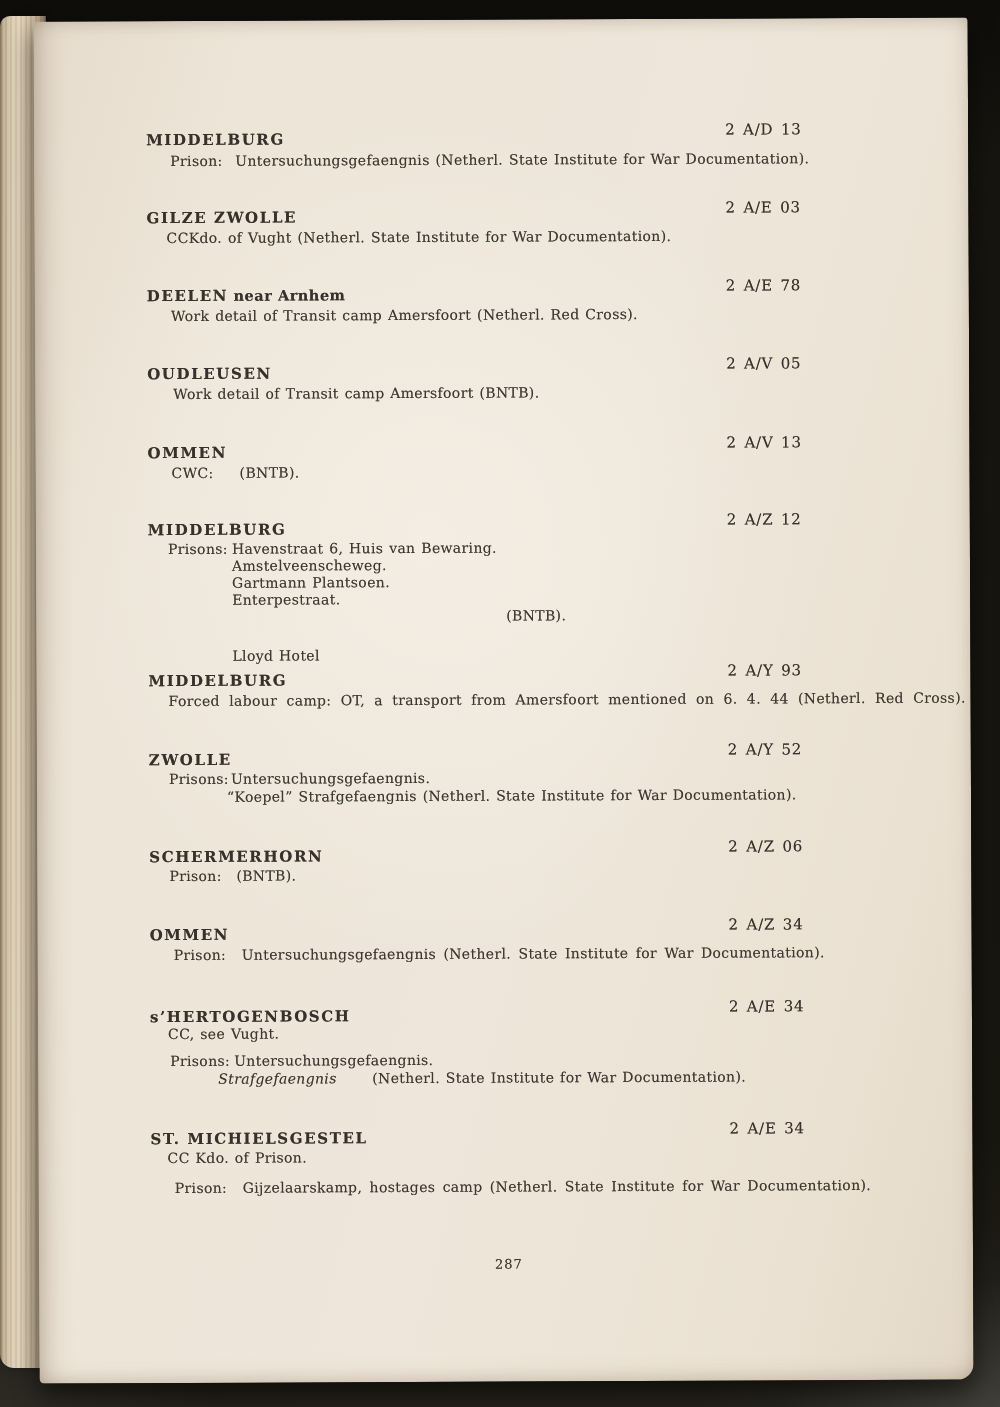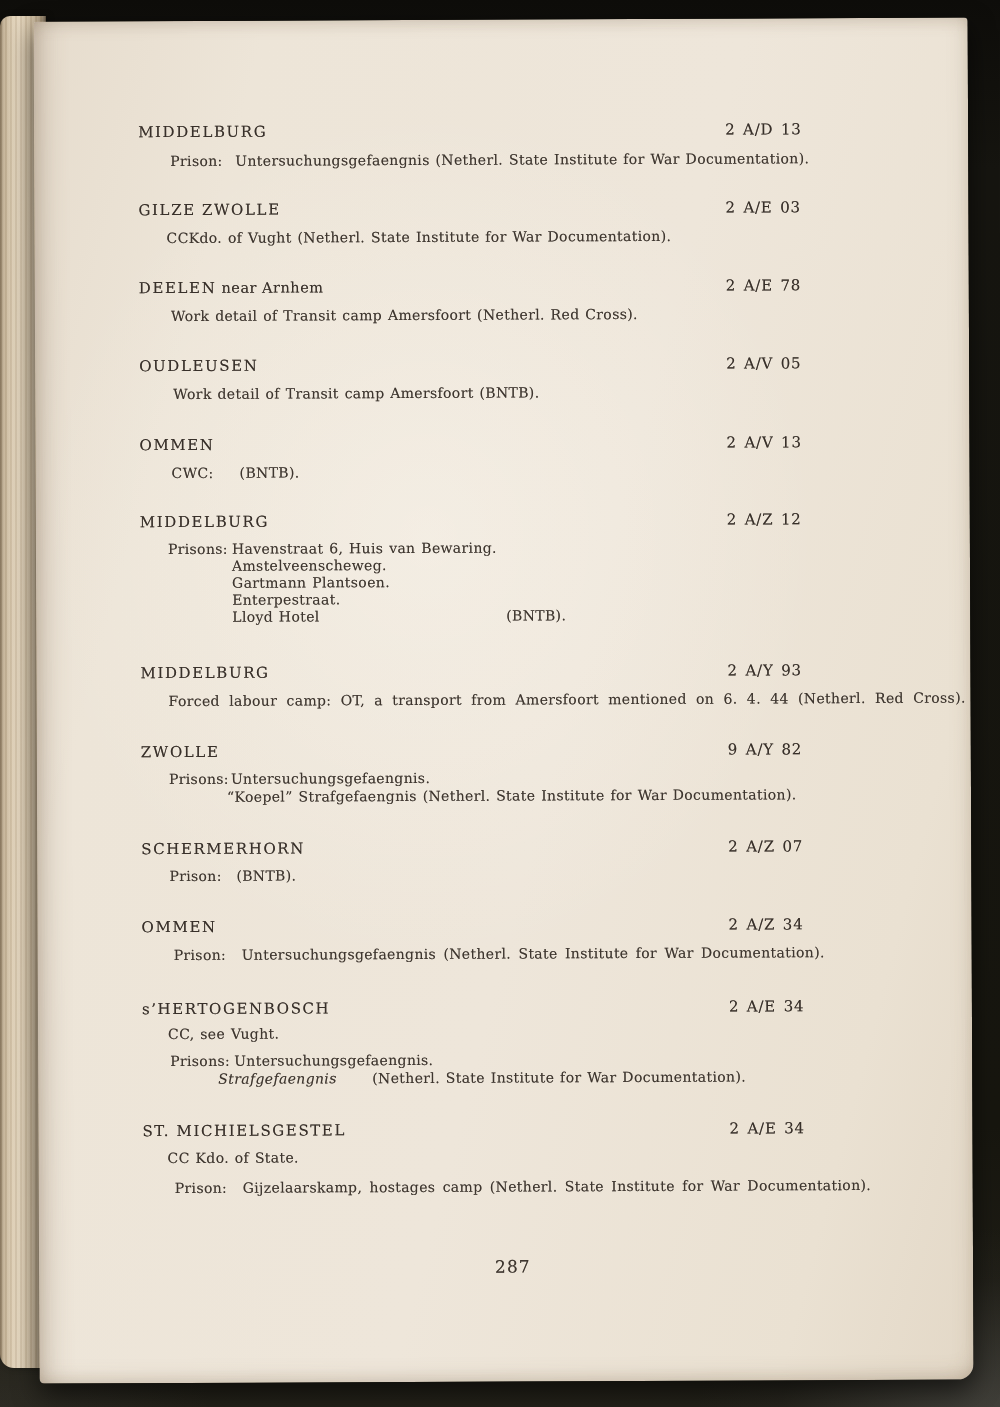--- a/index.html
+++ b/index.html
@@ -37,41 +37,41 @@
     box-shadow:
       inset 22px 0 30px -20px rgba(116,92,66,0.45),
       inset -10px 0 24px -14px rgba(116,92,66,0.28),
       inset 0 -14px 26px -18px rgba(116,92,66,0.35),
       inset 0 12px 22px -16px rgba(116,92,66,0.30),
       0 10px 26px rgba(0,0,0,0.6);
   }
   .content{position:absolute;left:104px;top:0;right:24px;bottom:0;}
   .entry{position:absolute;left:0;right:0;height:0;overflow:visible;}
   .heading{
-    position:absolute;left:0;top:0;margin:0;white-space:nowrap;
-    font-size:15px;font-weight:normal;letter-spacing:1.6px;
+    position:absolute;left:0;top:0;margin:8px;white-space:nowrap;
+    font-size:15px;font-weight:bold;letter-spacing:1.6px;
     color:#38302a;text-shadow:0 0 0.5px rgba(56,48,42,0.55);
   }
   .loc-suffix{letter-spacing:0.5px;font-size:14.5px;}
   .code{
     position:absolute;left:587px;top:0;white-space:nowrap;
     font-size:15px;letter-spacing:0.8px;word-spacing:2px;
     color:#38302a;text-shadow:0 0 0.5px rgba(56,48,42,0.55);
   }
   .line{position:absolute;left:0;right:0;height:18px;}
   .seg{
     position:absolute;top:0;white-space:nowrap;
     font-size:14px;letter-spacing:0.35px;word-spacing:1px;
     color:#3e362f;text-shadow:0 0 0.5px rgba(62,54,47,0.5);
   }
   .seg.wide{word-spacing:4.5px;}
   .seg.semiwide{word-spacing:2.5px;}
   .page-number{
     position:absolute;left:352px;top:1237px;
-    font-size:17px;letter-spacing:1px;color:#3e362f;
+    font-size:13px;letter-spacing:1px;color:#3e362f;
     text-shadow:0 0 0.5px rgba(62,54,47,0.5);
   }
 </style>
 </head>
 <body>
 
 <div class="scene">
   <div class="backdrop"></div>
   <div class="page-edges"></div>
   <div class="page">
@@ -130,48 +130,48 @@
           <div class="line" style="top: 45px;">
             <span class="seg" style="left: 92px;">Amstelveenscheweg.</span>
           </div>
           <div class="line" style="top: 62px;">
             <span class="seg" style="left: 92px;">Gartmann Plantsoen.</span>
           </div>
           <div class="line" style="top: 79px;">
             <span class="seg" style="left: 92px;">Enterpestraat.</span>
           </div>
           <div class="line" style="top: 96px;">
-            <span class="seg" style="left: 92px;">Lloyd Hotel</span>
+            <span class="seg" style="left: 92px; margin-top: 39px;">Lloyd Hotel</span>
             <span class="seg" style="left: 366px;">(BNTB).</span>
           </div>
         </section>
 
   <section class="entry" style="top: 643px;">
     <h2 class="heading"><span class="loc">MIDDELBURG</span><span class="loc-suffix"></span></h2>
     <span class="code">2 A/Y 93</span>
   <div class="line" style="top: 29px;">
             <span class="seg wide" style="left: 28px;">Forced labour camp: OT, a transport from Amersfoort mentioned on 6. 4. 44 (Netherl. Red Cross).</span>
           </div>
         </section>
 
   <section class="entry" style="top: 722px;">
     <h2 class="heading"><span class="loc">ZWOLLE</span><span class="loc-suffix"></span></h2>
-    <span class="code">9 A/Y 82</span>
+    <span class="code">2 A/Y 52</span>
   <div class="line" style="top: 28px;">
             <span class="seg" style="left: 28px;">Prisons:</span>
             <span class="seg" style="left: 90px;">Untersuchungsgefaengnis.</span>
           </div>
           <div class="line" style="top: 46px;">
             <span class="seg" style="left: 86px;">“Koepel” Strafgefaengnis (Netherl. State Institute for War Documentation).</span>
           </div>
         </section>
 
   <section class="entry" style="top: 819px;">
     <h2 class="heading"><span class="loc">SCHERMERHORN</span><span class="loc-suffix"></span></h2>
-    <span class="code">2 A/Z 07</span>
+    <span class="code">2 A/Z 06</span>
   <div class="line" style="top: 28px;">
             <span class="seg" style="left: 28px;">Prison:</span>
             <span class="seg" style="left: 95px;">(BNTB).</span>
           </div>
         </section>
 
   <section class="entry" style="top: 897px;">
     <h2 class="heading"><span class="loc">OMMEN</span><span class="loc-suffix"></span></h2>
     <span class="code">2 A/Z 34</span>
   <div class="line" style="top: 29px;">
@@ -193,21 +193,21 @@
           <div class="line" style="top: 71px;">
             <span class="seg" style="left: 76px; font-style: italic;">Strafgefaengnis</span>
             <span class="seg" style="left: 230px;">(Netherl. State Institute for War Documentation).</span>
           </div>
         </section>
 
   <section class="entry" style="top: 1101px;">
     <h2 class="heading"><span class="loc">ST. MICHIELSGESTEL</span><span class="loc-suffix"></span></h2>
     <span class="code">2 A/E 34</span>
   <div class="line" style="top: 28px;">
-            <span class="seg" style="left: 25px;">CC  Kdo. of State.</span>
+            <span class="seg" style="left: 25px;">CC  Kdo. of Prison.</span>
           </div>
           <div class="line" style="top: 58px;">
             <span class="seg semiwide" style="left: 32px;">Prison:</span>
             <span class="seg semiwide" style="left: 100px;">Gijzelaarskamp, hostages camp (Netherl. State Institute for War Documentation).</span>
           </div>
         </section>
 </div>
   </div>
 </div>
 

